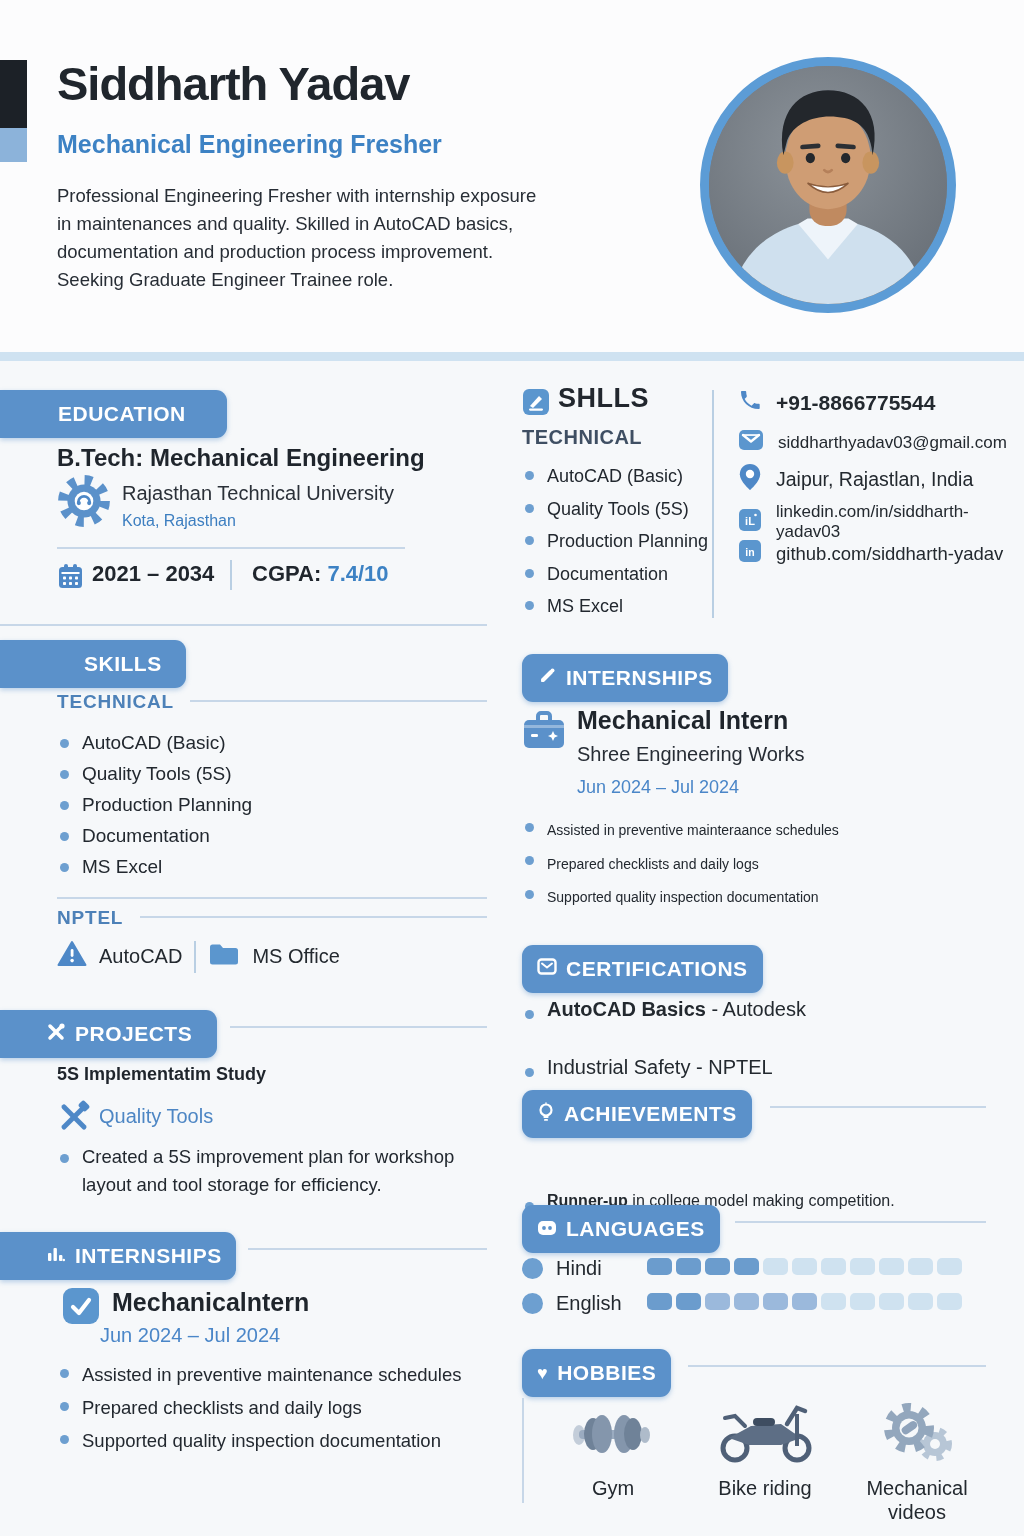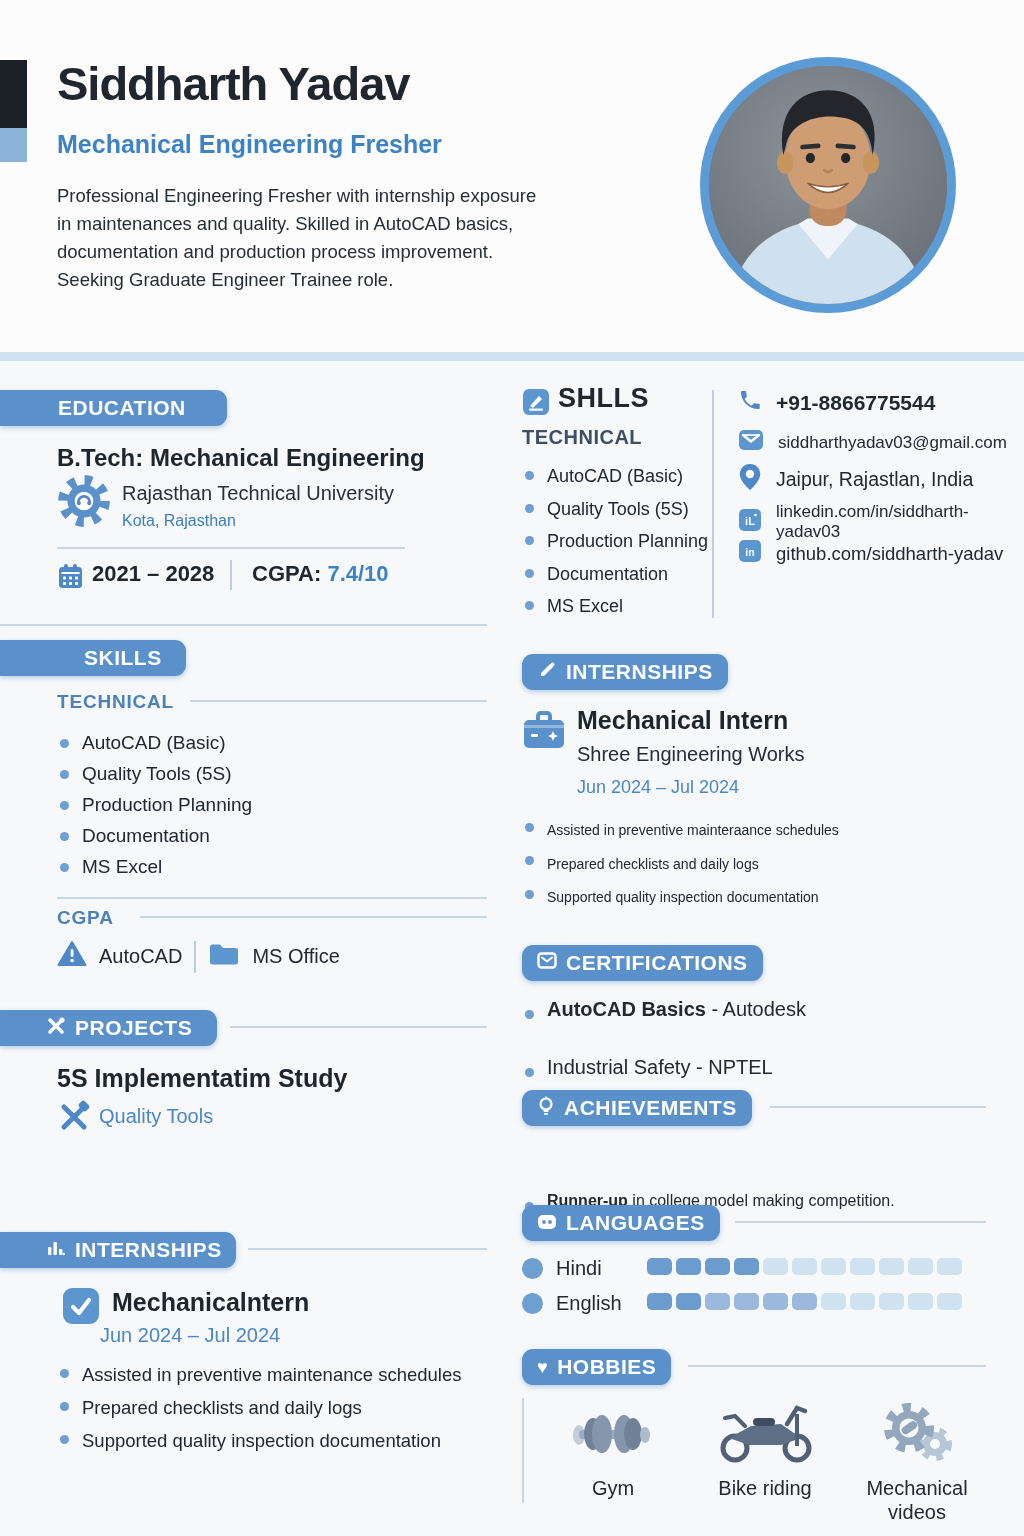--- a/index.html
+++ b/index.html
@@ -6,37 +6,37 @@
   body{width:1024px;height:1536px;background:#f5f7f9;font-family:"Liberation Sans","DejaVu Sans",sans-serif;color:#22282f;}
   .page{position:relative;width:1024px;height:1536px;overflow:hidden;background:#f6f8fa;}
   .header-bg{position:absolute;left:0;top:0;width:1024px;height:352px;background:#fcfcfd;}
   .band{position:absolute;left:0;top:352px;width:1024px;height:9px;background:#cfe2f1;}
   .accent-dark{position:absolute;left:0;top:60px;width:27px;height:68px;background:#1c2127;}
   .accent-blue{position:absolute;left:0;top:128px;width:27px;height:34px;background:#8cb3da;}
   .name{position:absolute;left:57px;top:56px;font-size:47px;font-weight:700;letter-spacing:-1px;color:#20262d;}
   .title{position:absolute;left:57px;top:130px;font-size:25px;font-weight:600;color:#3d82c4;}
   .summary{position:absolute;left:57px;top:182px;width:482px;font-size:18.5px;line-height:28px;color:#272d35;}
   .photo{position:absolute;left:700px;top:57px;width:238px;height:238px;border:9px solid #5c9cd6;border-radius:50%;overflow:hidden;background:#757c84;}
-  .badge{position:absolute;display:flex;align-items:center;gap:9px;background:#5b91ca;color:#fff;font-weight:700;font-size:21px;letter-spacing:.5px;height:36px;box-shadow:0 2px 5px rgba(91,145,202,.4);}
+  .badge{position:absolute;display:flex;align-items:center;gap:9px;background:#5b91ca;color:#fff;font-weight:700;font-size:21px;letter-spacing:.5px;height:48px;box-shadow:0 2px 5px rgba(91,145,202,.4);}
   .badge.edge{border-radius:0 11px 11px 0;}
   .badge.pill{border-radius:11px;padding:0 15px;}
   .hline{position:absolute;height:2px;background:#c7d7e8;}
   .vline{position:absolute;width:2px;background:#b9cfe3;}
   ul.blist{list-style:none;margin:0;padding:0;position:absolute;}
   ul.blist li{position:relative;padding-left:25px;}
   ul.blist li::before{content:"";position:absolute;left:3px;top:.62em;width:9px;height:9px;border-radius:50%;background:#6d9fd0;}
   .h-degree{position:absolute;left:57px;top:444px;font-size:24px;font-weight:700;color:#1f252c;}
   .t-univ{position:absolute;left:122px;top:482px;font-size:20px;color:#2a3038;}
   .t-uloc{position:absolute;left:122px;top:512px;font-size:16px;color:#3c7ec0;}
   .t-years{position:absolute;left:92px;top:561px;font-size:22px;font-weight:700;color:#20262d;}
   .t-cgpa{position:absolute;left:252px;top:561px;font-size:22px;font-weight:700;color:#20262d;}
   .t-cgpa .val{color:#3d82c4;}
   .subhead{position:absolute;font-size:19px;font-weight:700;letter-spacing:.8px;color:#4d81b8;}
   .toolrow{position:absolute;display:flex;align-items:center;gap:12px;font-size:20px;color:#23292f;}
-  .proj-title{position:absolute;left:57px;top:1064px;font-size:25px;font-weight:700;color:#1f252c;}
+  .proj-title{position:absolute;left:57px;top:1064px;font-size:18px;font-weight:700;color:#1f252c;}
   .proj-tag{position:absolute;left:99px;top:1105px;font-size:20px;color:#4d86c4;}
   .role-big{position:absolute;font-size:25px;font-weight:700;color:#1f252c;}
   .date-blue{position:absolute;color:#4a86c8;}
   .shlls{position:absolute;left:558px;top:383px;font-size:27px;font-weight:800;color:#22272e;letter-spacing:.5px;}
   .tech-right{position:absolute;left:522px;top:426px;font-size:20px;font-weight:700;letter-spacing:.5px;color:#3f4f63;}
   .contact-row{position:absolute;display:flex;align-items:center;gap:14px;color:#23292f;}
   .cert-li{position:absolute;font-size:20px;color:#23292f;}
   .cert-li b{font-weight:700;}
   .dot-before{position:relative;padding-left:25px;}
   .dot-before::before{content:"";position:absolute;left:3px;top:.62em;width:9px;height:9px;border-radius:50%;background:#6d9fd0;}
@@ -115,21 +115,21 @@
       <g fill="#fff">
           <rect x="6" y="13.5" width="3" height="3" rx=".8"></rect>
           <rect x="12" y="13.5" width="3" height="3" rx=".8"></rect>
           <rect x="18" y="13.5" width="3" height="3" rx=".8"></rect>
           <rect x="6" y="19" width="3" height="3" rx=".8"></rect>
           <rect x="12" y="19" width="3" height="3" rx=".8"></rect>
           <rect x="18" y="19" width="3" height="3" rx=".8"></rect>
         </g>
     </svg>
   </span>
-  <div class="t-years">2021 – 2028</div>
+  <div class="t-years">2021 – 2034</div>
   <div class="vline" style="left:230px;top:560px;height:30px;"></div>
   <div class="t-cgpa">
     <span>CGPA:</span>
     <span class="val">7.4/10</span>
   </div>
 
   <div class="hline" style="left:0;top:624px;width:487px;"></div>
 
   <div class="badge edge" style="left:0;top:640px;width:102px;padding-left:84px;">
     <span>SKILLS</span>
@@ -139,21 +139,21 @@
   <div class="hline" style="left:190px;top:700px;width:297px;"></div>
   <ul class="blist" style="left:57px;top:727px;width:420px;font-size:19px;line-height:31px;">
       <li>AutoCAD (Basic)</li>
       <li>Quality Tools (5S)</li>
       <li>Production Planning</li>
       <li>Documentation</li>
       <li>MS Excel</li>
     </ul>
 
   <div class="hline" style="left:57px;top:897px;width:430px;"></div>
-  <div class="subhead" style="left:57px;top:907px;">CGPA</div>
+  <div class="subhead" style="left:57px;top:907px;">NPTEL</div>
   <div class="hline" style="left:140px;top:916px;width:347px;"></div>
 
   <div class="toolrow" style="left:57px;top:940px;">
     <span class="icon">
       <svg width="30" height="28" viewBox="0 0 30 28">
         <path d="M15 2 L28.5 25 H1.5 Z" fill="#4e88c7" stroke="#4e88c7" stroke-width="2" stroke-linejoin="round"></path>
         <rect x="13.7" y="9" width="2.8" height="8" rx="1.4" fill="#fff"></rect>
         <circle cx="15.1" cy="20.6" r="1.8" fill="#fff"></circle>
       </svg>
     </span>
@@ -181,20 +181,23 @@
 
   <div class="proj-title">5S Implementatim Study</div>
   <span class="icon" style="position:absolute;left:57px;top:1100px;">
     <svg width="34" height="34" viewBox="0 0 34 34">
       <line x1="7" y1="27" x2="27" y2="7" stroke="#4e88c7" stroke-width="5" stroke-linecap="round"></line>
       <line x1="7" y1="7" x2="27" y2="27" stroke="#4e88c7" stroke-width="5" stroke-linecap="round"></line>
       <rect x="22" y="2" width="10" height="8" rx="2.5" fill="#4e88c7" transform="rotate(45 27 6)"></rect>
     </svg>
   </span>
   <div class="proj-tag">Quality Tools</div>
+  <ul class="blist" style="left:57px;top:1143px;width:437px;font-size:18.5px;line-height:28px;">
+      <li>Created a 5S improvement plan for workshop layout and tool storage for efficiency.</li>
+    </ul>
 
   <div class="badge edge" style="left:0;top:1232px;width:190px;padding-left:46px;">
     <span class="icon">
       <svg width="20" height="20" viewBox="0 0 20 20">
         <rect x="2" y="9" width="3.4" height="8" rx="1" fill="#fff"></rect>
         <rect x="7.5" y="4" width="3.4" height="13" rx="1" fill="#fff"></rect>
         <rect x="13" y="11" width="3.4" height="6" rx="1" fill="#fff"></rect>
         <circle cx="17.8" cy="16" r="1.3" fill="#fff"></circle>
       </svg>
     </span>

